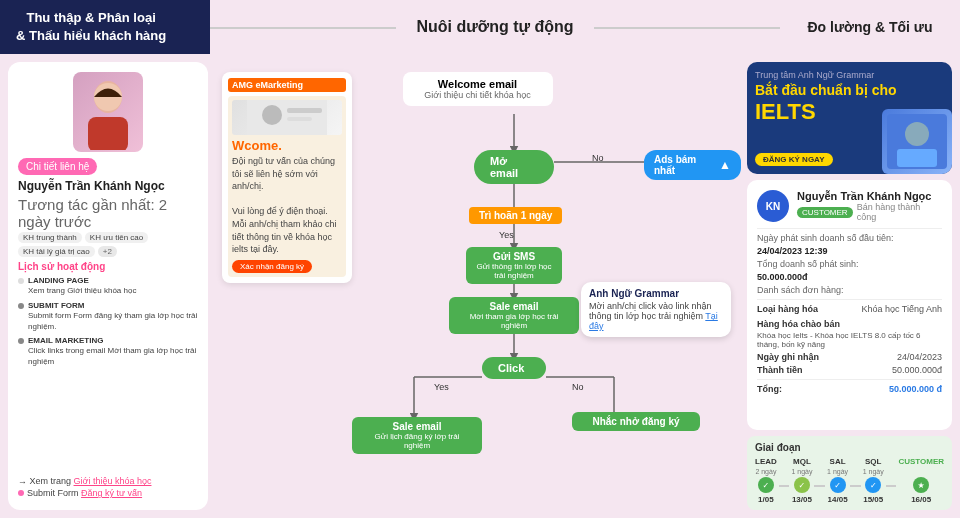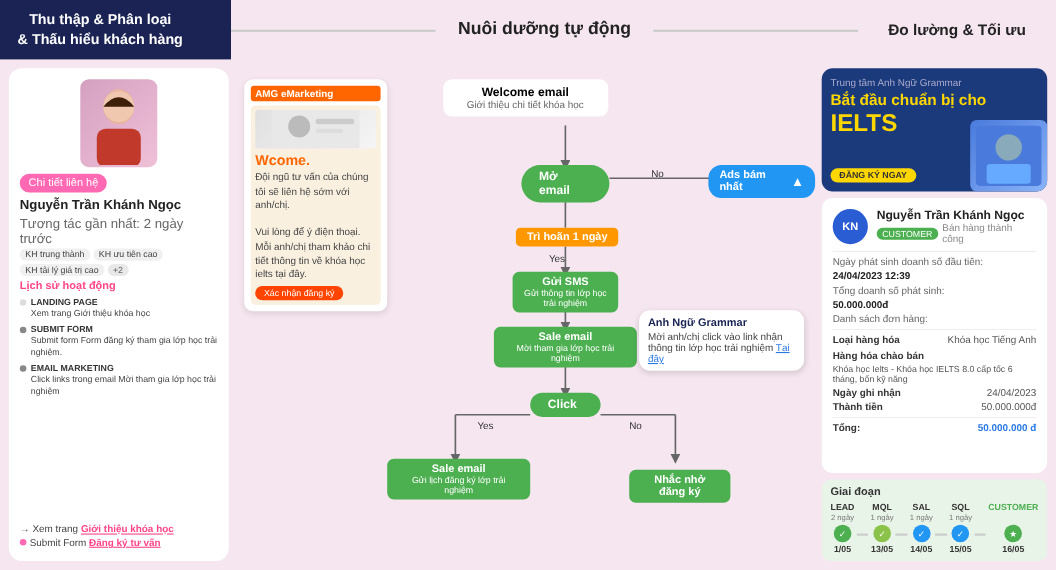--- a/index.html
+++ b/index.html
@@ -132,21 +132,21 @@
     }
 
     .person-name {
       font-weight: bold;
       font-size: 12px;
       color: #222;
       margin-bottom: 3px;
     }
 
     .person-desc {
-      font-size: 12px;
+      font-size: 15px;
       color: #666;
       margin-bottom: 2px;
     }
 
     .tags-row {
       display: flex;
       gap: 3px;
       flex-wrap: wrap;
       margin-bottom: 4px;
     }
@@ -220,21 +220,20 @@
     .bottom-link-item {
       font-size: 9px;
       color: #444;
       margin-bottom: 2px;
     }
 
     .bottom-link-item span.link-text {
       color: #ff4488;
       text-decoration: underline;
       cursor: pointer;
-      font-weight: bold;
     }
 
     .bottom-link-item .dot-pink {
       display: inline-block;
       width: 6px;
       height: 6px;
       border-radius: 50%;
       background: #ff69b4;
       margin-right: 3px;
     }
@@ -737,21 +736,21 @@
 
         <div class="arrow-label" style="left:220px; top:320px;">Yes</div>
 
         <div class="arrow-label" style="left:358px; top:320px;">No</div>
 
         <div class="sale-email-node" style="left:138px; top:355px; width:130px;">
           <div style="font-weight:bold;">Sale email</div>
           <div style="font-size:8px;">Gửi lịch đăng ký lớp trải nghiệm</div>
         </div>
 
-        <div class="sale-email-node" style="left:358px; top:365px; width:92px; background:#4CAF50;">
+        <div class="sale-email-node" style="left:358px; top:350px; width:128px; background:#4CAF50;">
           <div style="font-weight:bold;">Nhắc nhở đăng ký</div>
         </div>
 
         <div style="position:absolute; left:430px; top:88px; background:#2196F3; color:white; border-radius:12px; padding:4px 10px; font-size:10px; font-weight:bold; z-index:10; display:flex; align-items:center; gap:4px;">
           <span>Ads bám nhất</span>
           <span style="font-size:12px;">▲</span>
         </div>
 
         <div class="chat-bubble" style="right:10px; top:220px; width:150px;">
           <div class="chat-bubble-header">Anh Ngữ Grammar</div>

